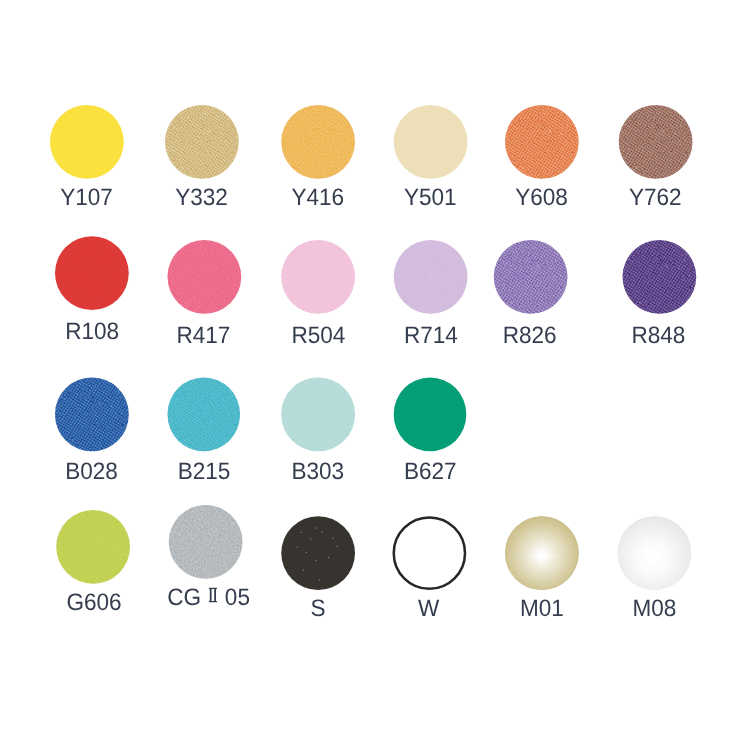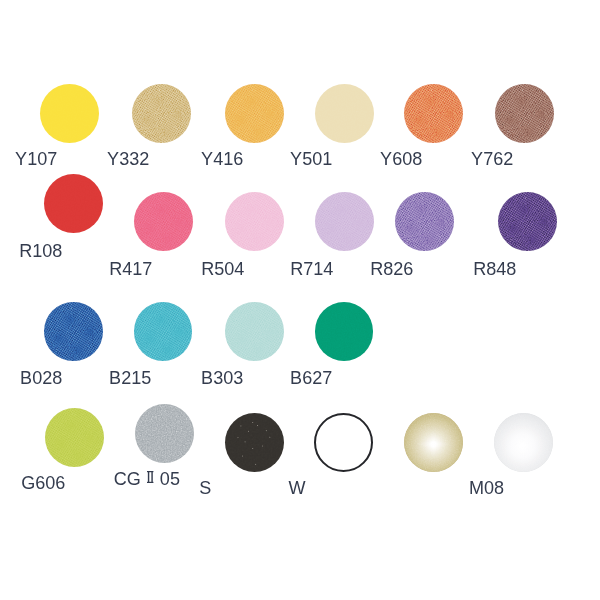--- a/index.html
+++ b/index.html
@@ -30,20 +30,21 @@
     background-size:2.1px 2.1px, 2.1px 2.1px;
     background-position:0 0, 1.05px 1.05px;
   }
   .grain{
     position:absolute;left:0;top:0;width:100%;height:100%;
     mix-blend-mode:overlay;opacity:.45;
   }
 
   .label{
     position:absolute;left:0;top:62px;width:100%;
+    text-align:center;
     font-size:19px;line-height:20px;
     color:#343c4e;
     white-space:nowrap;
   }
   .label>span{display:inline-block;transform:scaleX(0.95);transform-origin:center;}
   .roman2{display:inline-block;width:7px;height:12px;vertical-align:2px;margin:0 1.5px 0 1px;}
   .roman2 rect{fill:#343c4e;}
 
   
   .f-flat  .halftone{opacity:0;}
@@ -154,21 +155,21 @@
   </div>
   <div class="cell" style="left: 469.5px; top: 84.3px;">
     <div class="swatch f-coarse" title="Y762  #9A6D60" style="width: 59px; height: 59px; margin-left: -29.5px; background: rgb(154, 109, 96);">
       <div class="halftone"></div>
       <svg class="grain">
           <rect width="100%" height="100%" filter="url(#coarsef)"></rect>
         </svg>
     </div>
     <div class="label" style="top: 65px;"><span>Y762</span></div>
   </div>
-  <div class="cell" style="left: 18.3px; top: 174px;">
+  <div class="cell" style="left: 18.3px; top: 189px;">
     <div class="swatch f-flat" title="R108  #DC3836" style="width: 59px; height: 59px; margin-left: -29.5px; background: rgb(220, 56, 54);">
       <div class="halftone"></div>
       <svg class="grain">
           <rect width="100%" height="100%" filter="url(#grainf)"></rect>
         </svg>
     </div>
     <div class="label" style="top: 67px;"><span>R108</span></div>
   </div>
   <div class="cell" style="left: 108px; top: 191.5px;">
     <div class="swatch f-soft" title="R417  #ED6483" style="width: 59px; height: 59px; margin-left: -29.5px; background: rgb(237, 100, 131);">
@@ -296,20 +297,21 @@
   <div class="cell" style="left: 378px; top: 412.5px;">
     <div class="swatch f-metal" title="M01  #C5B886" style="width: 59px; height: 59px; margin-left: -29.5px; background: rgb(197, 184, 134);">
       <div class="sheen" style="background: radial-gradient(circle at 50% 53%, rgb(255, 255, 255) 0%, rgb(255, 255, 255) 5%, rgb(237, 232, 212) 26%, rgb(204, 192, 138) 66%, rgb(187, 173, 113) 100%);"></div>
       <div class="flare"></div>
       <div class="flare2" style="background: radial-gradient(40% 9% at 50% 53%, rgba(255, 255, 255, 0.34), rgba(255, 255, 255, 0) 75%), radial-gradient(9% 36% at 50% 53%, rgba(255, 255, 255, 0.28), rgba(255, 255, 255, 0) 75%);"></div>
       <div class="halftone"></div>
       <svg class="grain">
           <rect width="100%" height="100%" filter="url(#grainf)"></rect>
         </svg>
     </div>
+    <div class="label" style="top: 65px;"><span>M01</span></div>
   </div>
   <div class="cell" style="left: 468px; top: 412.5px;">
     <div class="swatch f-metal" title="M08  #E4E6E8" style="width: 59px; height: 59px; margin-left: -29.5px; background: rgb(228, 230, 232);">
       <div class="sheen" style="background: radial-gradient(circle at 48% 56%, rgb(255, 255, 255) 0%, rgb(255, 255, 255) 5%, rgb(251, 251, 252) 26%, rgb(233, 234, 236) 66%, rgb(211, 214, 217) 100%);"></div>
       <div class="flare"></div>
       <div class="flare2" style="background: radial-gradient(40% 9% at 48% 56%, rgba(255, 255, 255, 0.34), rgba(255, 255, 255, 0) 75%), radial-gradient(9% 36% at 48% 56%, rgba(255, 255, 255, 0.28), rgba(255, 255, 255, 0) 75%);"></div>
       <div class="halftone"></div>
       <svg class="grain">
           <rect width="100%" height="100%" filter="url(#grainf)"></rect>
         </svg>

